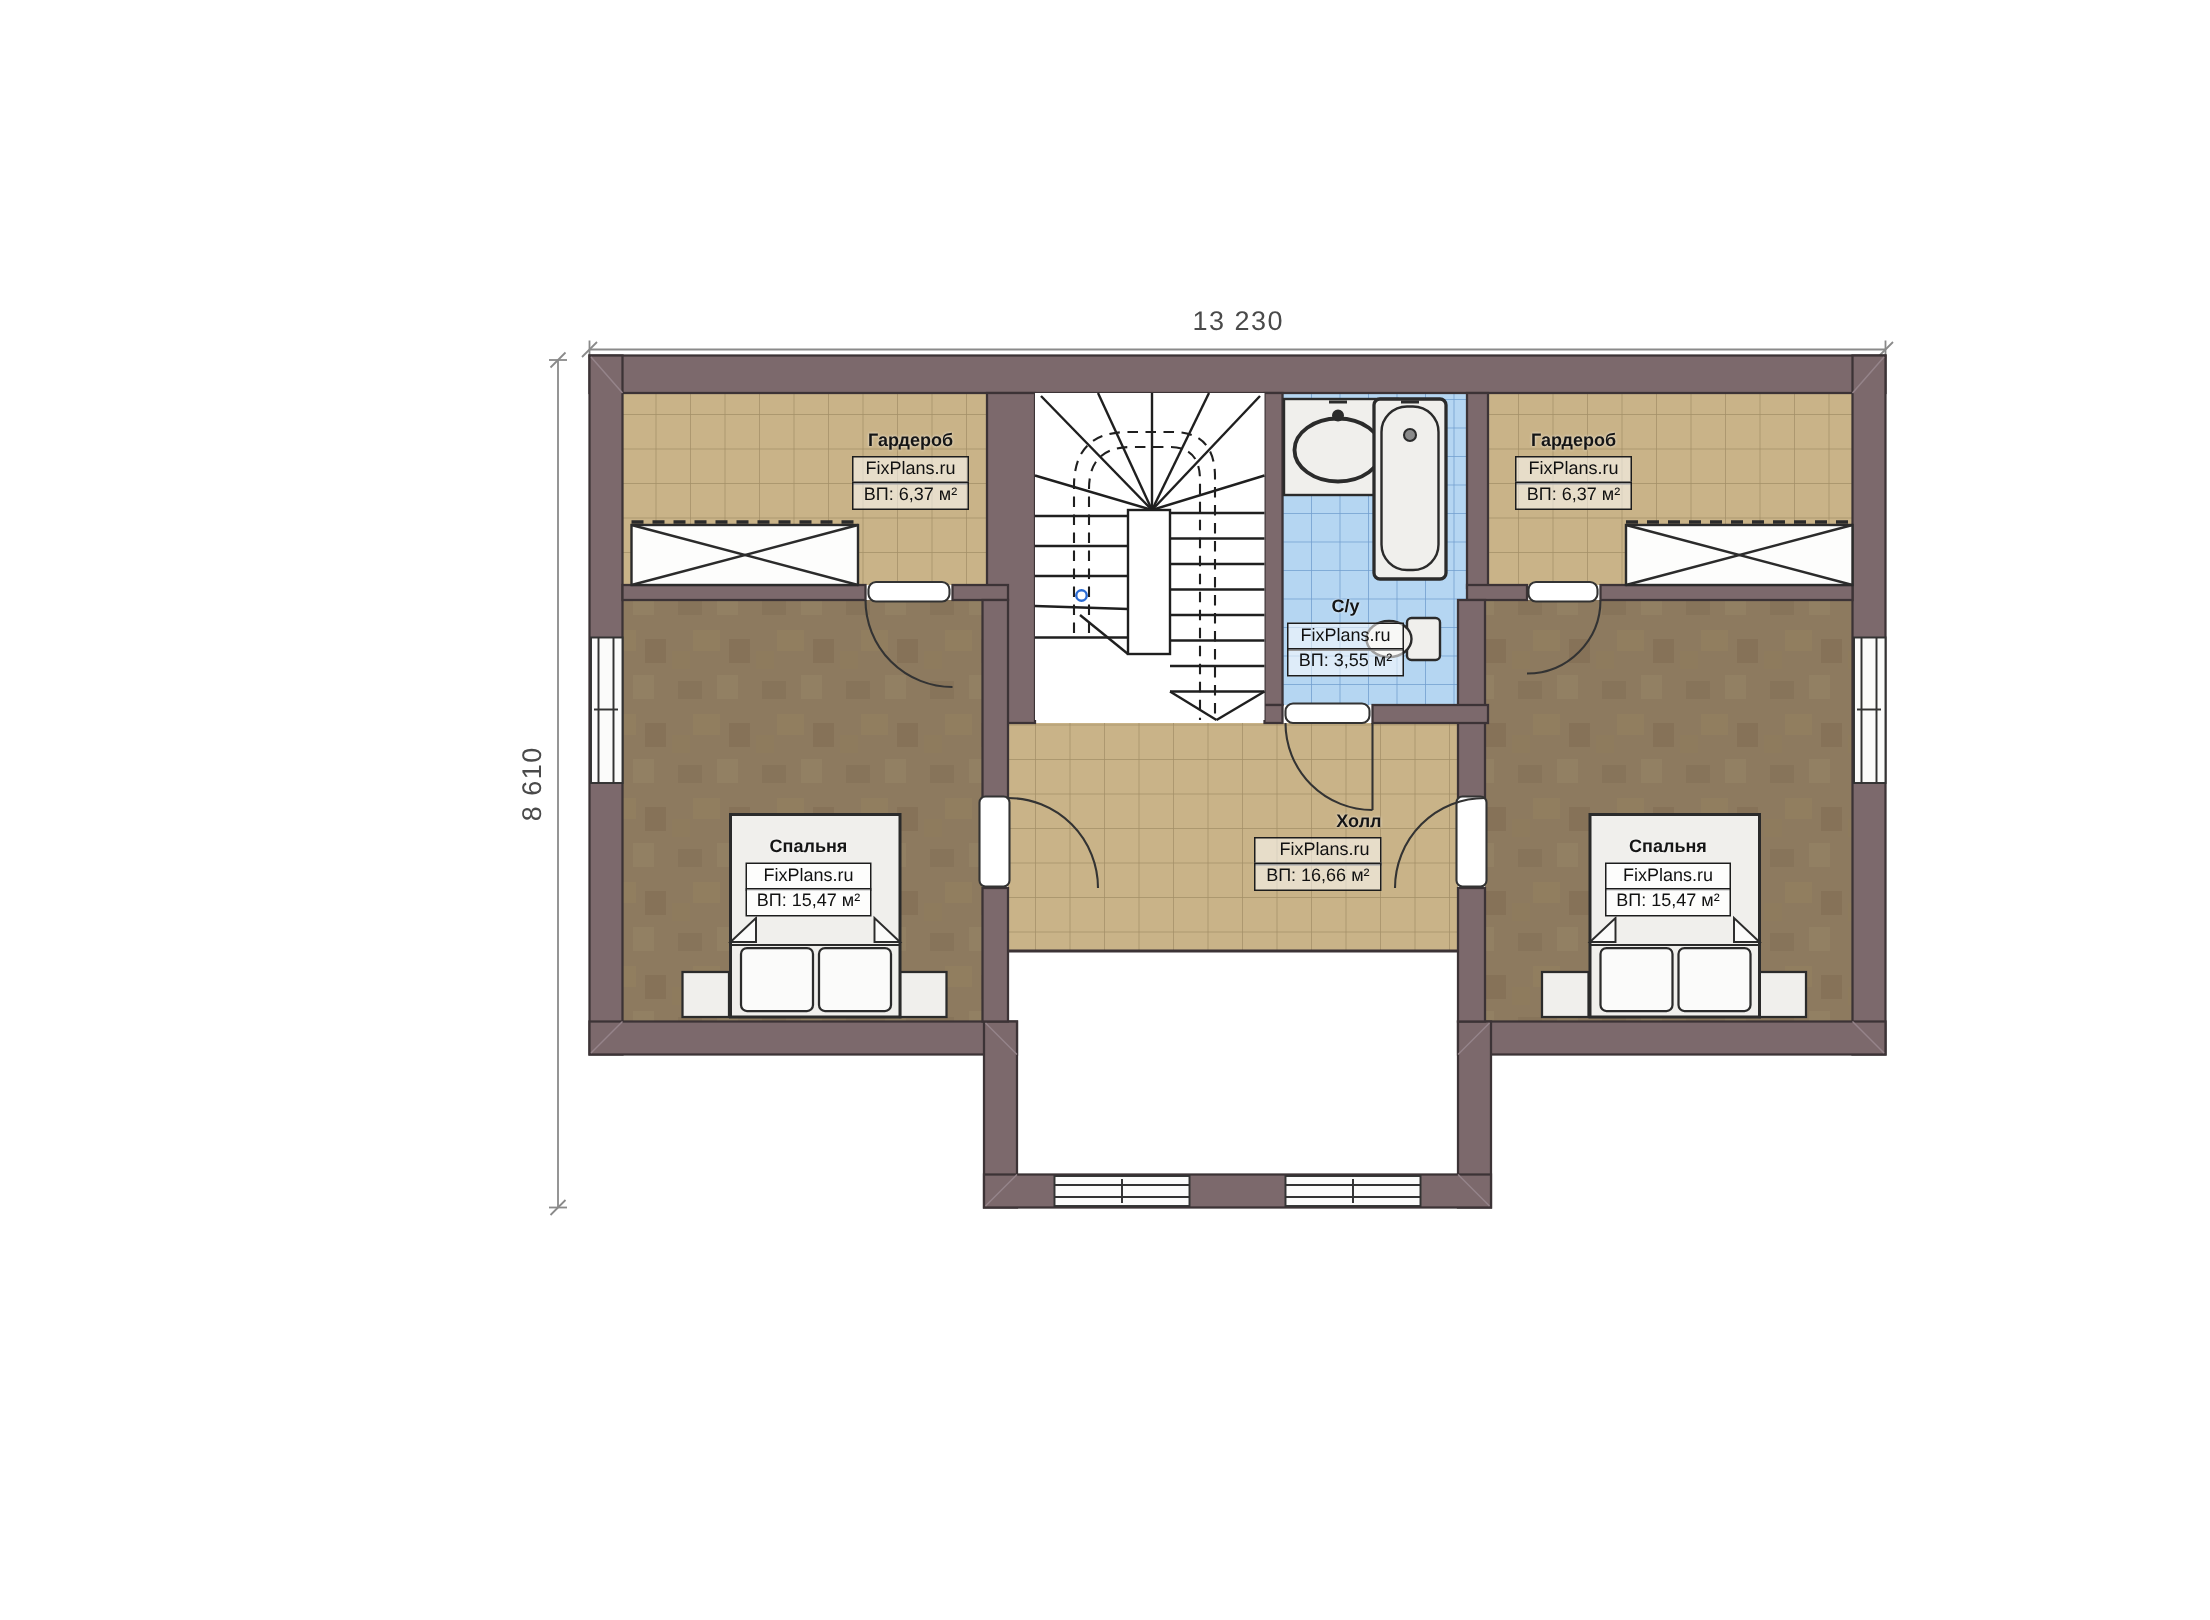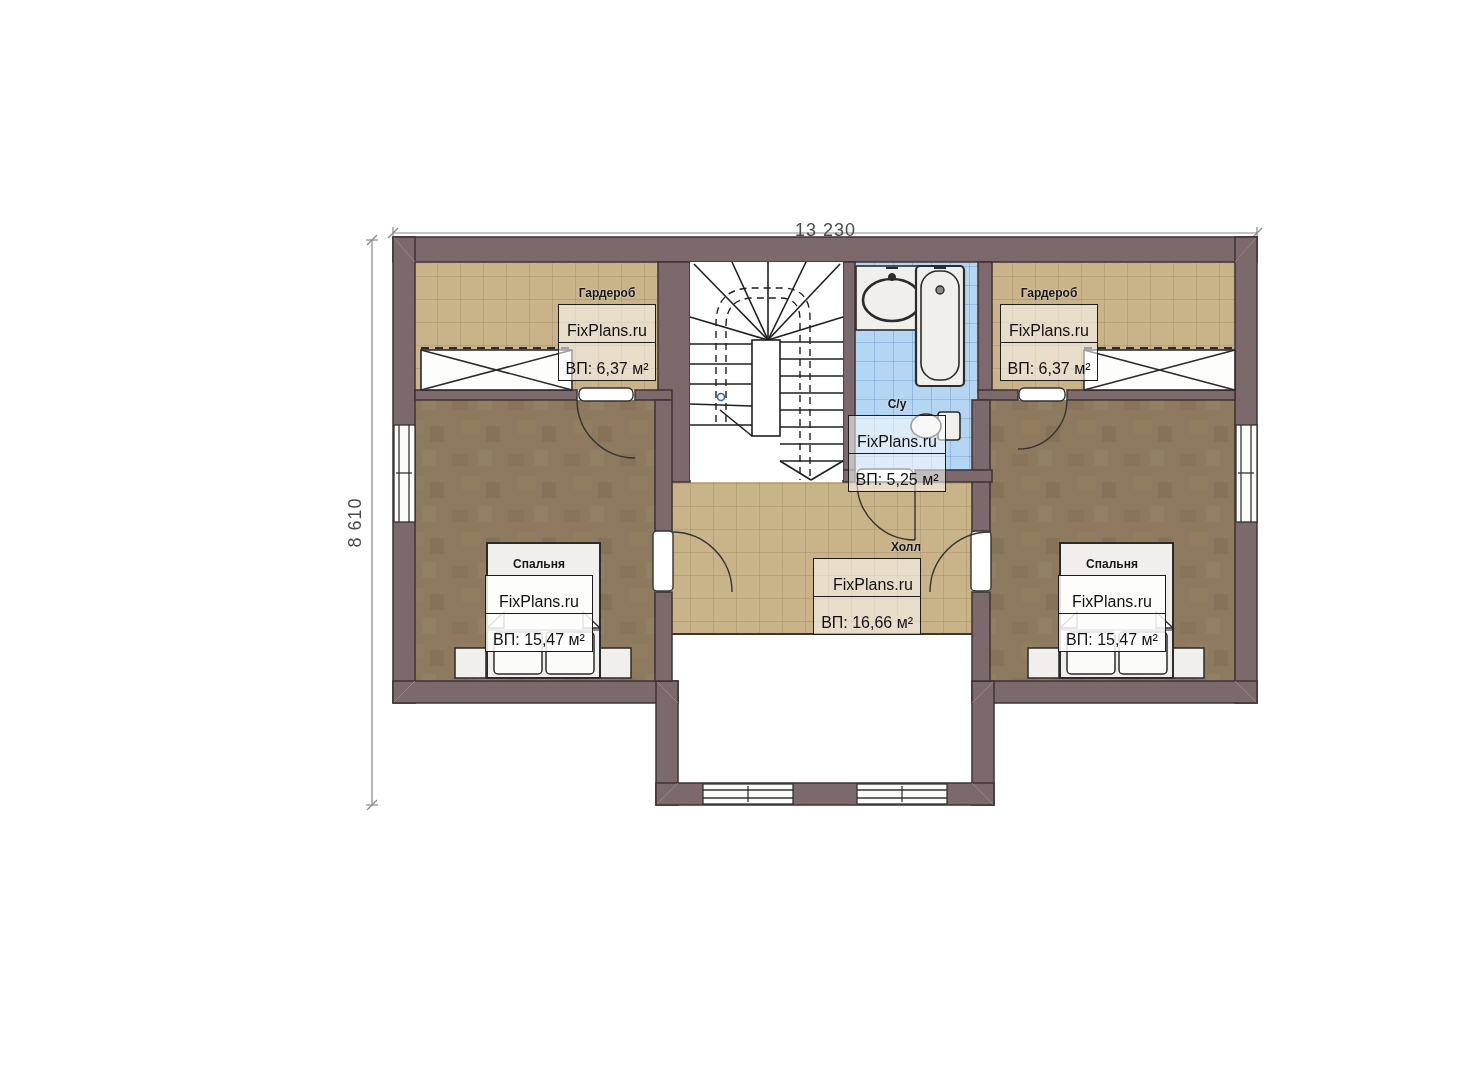--- a/index.html
+++ b/index.html
@@ -13,21 +13,21 @@
   }
   .dim-label.vert{transform:rotate(-90deg);transform-origin:center center;}
   .plan-label{position:absolute;width:160px;text-align:center;line-height:1.15;}
   .room-name{
     font-weight:700;font-size:12px;color:#151515;margin-bottom:3px;
     text-shadow:0 0 2px rgba(255,255,255,.8);
   }
   .label-box{display:inline-block;}
   .label-row{
     display:block;border:1.5px solid #1c1c1c;background:rgba(255,255,255,.55);
-    font-size:16px;color:#111;padding:17px 7px 2px 7px;white-space:nowrap;
+    font-size:12px;color:#111;padding:1px 7px 2px 7px;white-space:nowrap;
   }
   .label-row + .label-row{margin-top:-1.5px;}
   .on-bed .label-row{background:rgba(255,255,255,.85);}
 </style>
 </head>
 <body>
 
 <div class="canvas">
 
   <svg class="plan-svg" width="1473" height="1080" viewBox="0 0 1473 1080">
@@ -255,21 +255,21 @@
       <rect x="1173" y="648" width="31" height="30" stroke-width="1.5"></rect>
       <rect x="1060" y="543" width="113" height="135" stroke-width="2"></rect>
       <path d="M1060,543 L1060,630 H1173 V543" fill="none" stroke-width="1.2"></path>
       <path d="M1060,628 L1077,612 L1077,628 Z" fill="#fbfbfa" stroke-width="1.3"></path>
       <path d="M1173,628 L1156,612 L1156,628 Z" fill="#fbfbfa" stroke-width="1.3"></path>
       <rect x="1067" y="632" width="48" height="42" rx="4" stroke-width="1.5" fill="#fbfbfa"></rect>
       <rect x="1119" y="632" width="48" height="42" rx="4" stroke-width="1.5" fill="#fbfbfa"></rect>
     </g>
   </svg>
 
-  <div class="dim-label" style="left:795px;top:220px;">13 230</div>
+  <div class="dim-label" style="left:795px;top:204px;">13 230</div>
   <div class="dim-label vert" style="left:330px;top:512px;">8 610</div>
 
   <div class="plan-label" style="left:527px;top:287px;">
     <div class="room-name">Гардероб</div>
     <div class="label-box">
       <span class="label-row">FixPlans.ru</span>
       <span class="label-row">ВП: 6,37 м²</span>
     </div>
   </div>
 
@@ -278,21 +278,21 @@
     <div class="label-box">
       <span class="label-row">FixPlans.ru</span>
       <span class="label-row">ВП: 6,37 м²</span>
     </div>
   </div>
 
   <div class="plan-label" style="left:817px;top:398px;">
     <div class="room-name">С/у</div>
     <div class="label-box">
       <span class="label-row">FixPlans.ru</span>
-      <span class="label-row">ВП: 5,25 м²</span>
+      <span class="label-row">ВП: 3,55 м²</span>
     </div>
   </div>
 
   <div class="plan-label" style="left:761px;top:541px;text-align:right;">
     <div class="room-name">Холл</div>
     <div class="label-box">
       <span class="label-row">FixPlans.ru</span>
       <span class="label-row">ВП: 16,66 м²</span>
     </div>
   </div>

